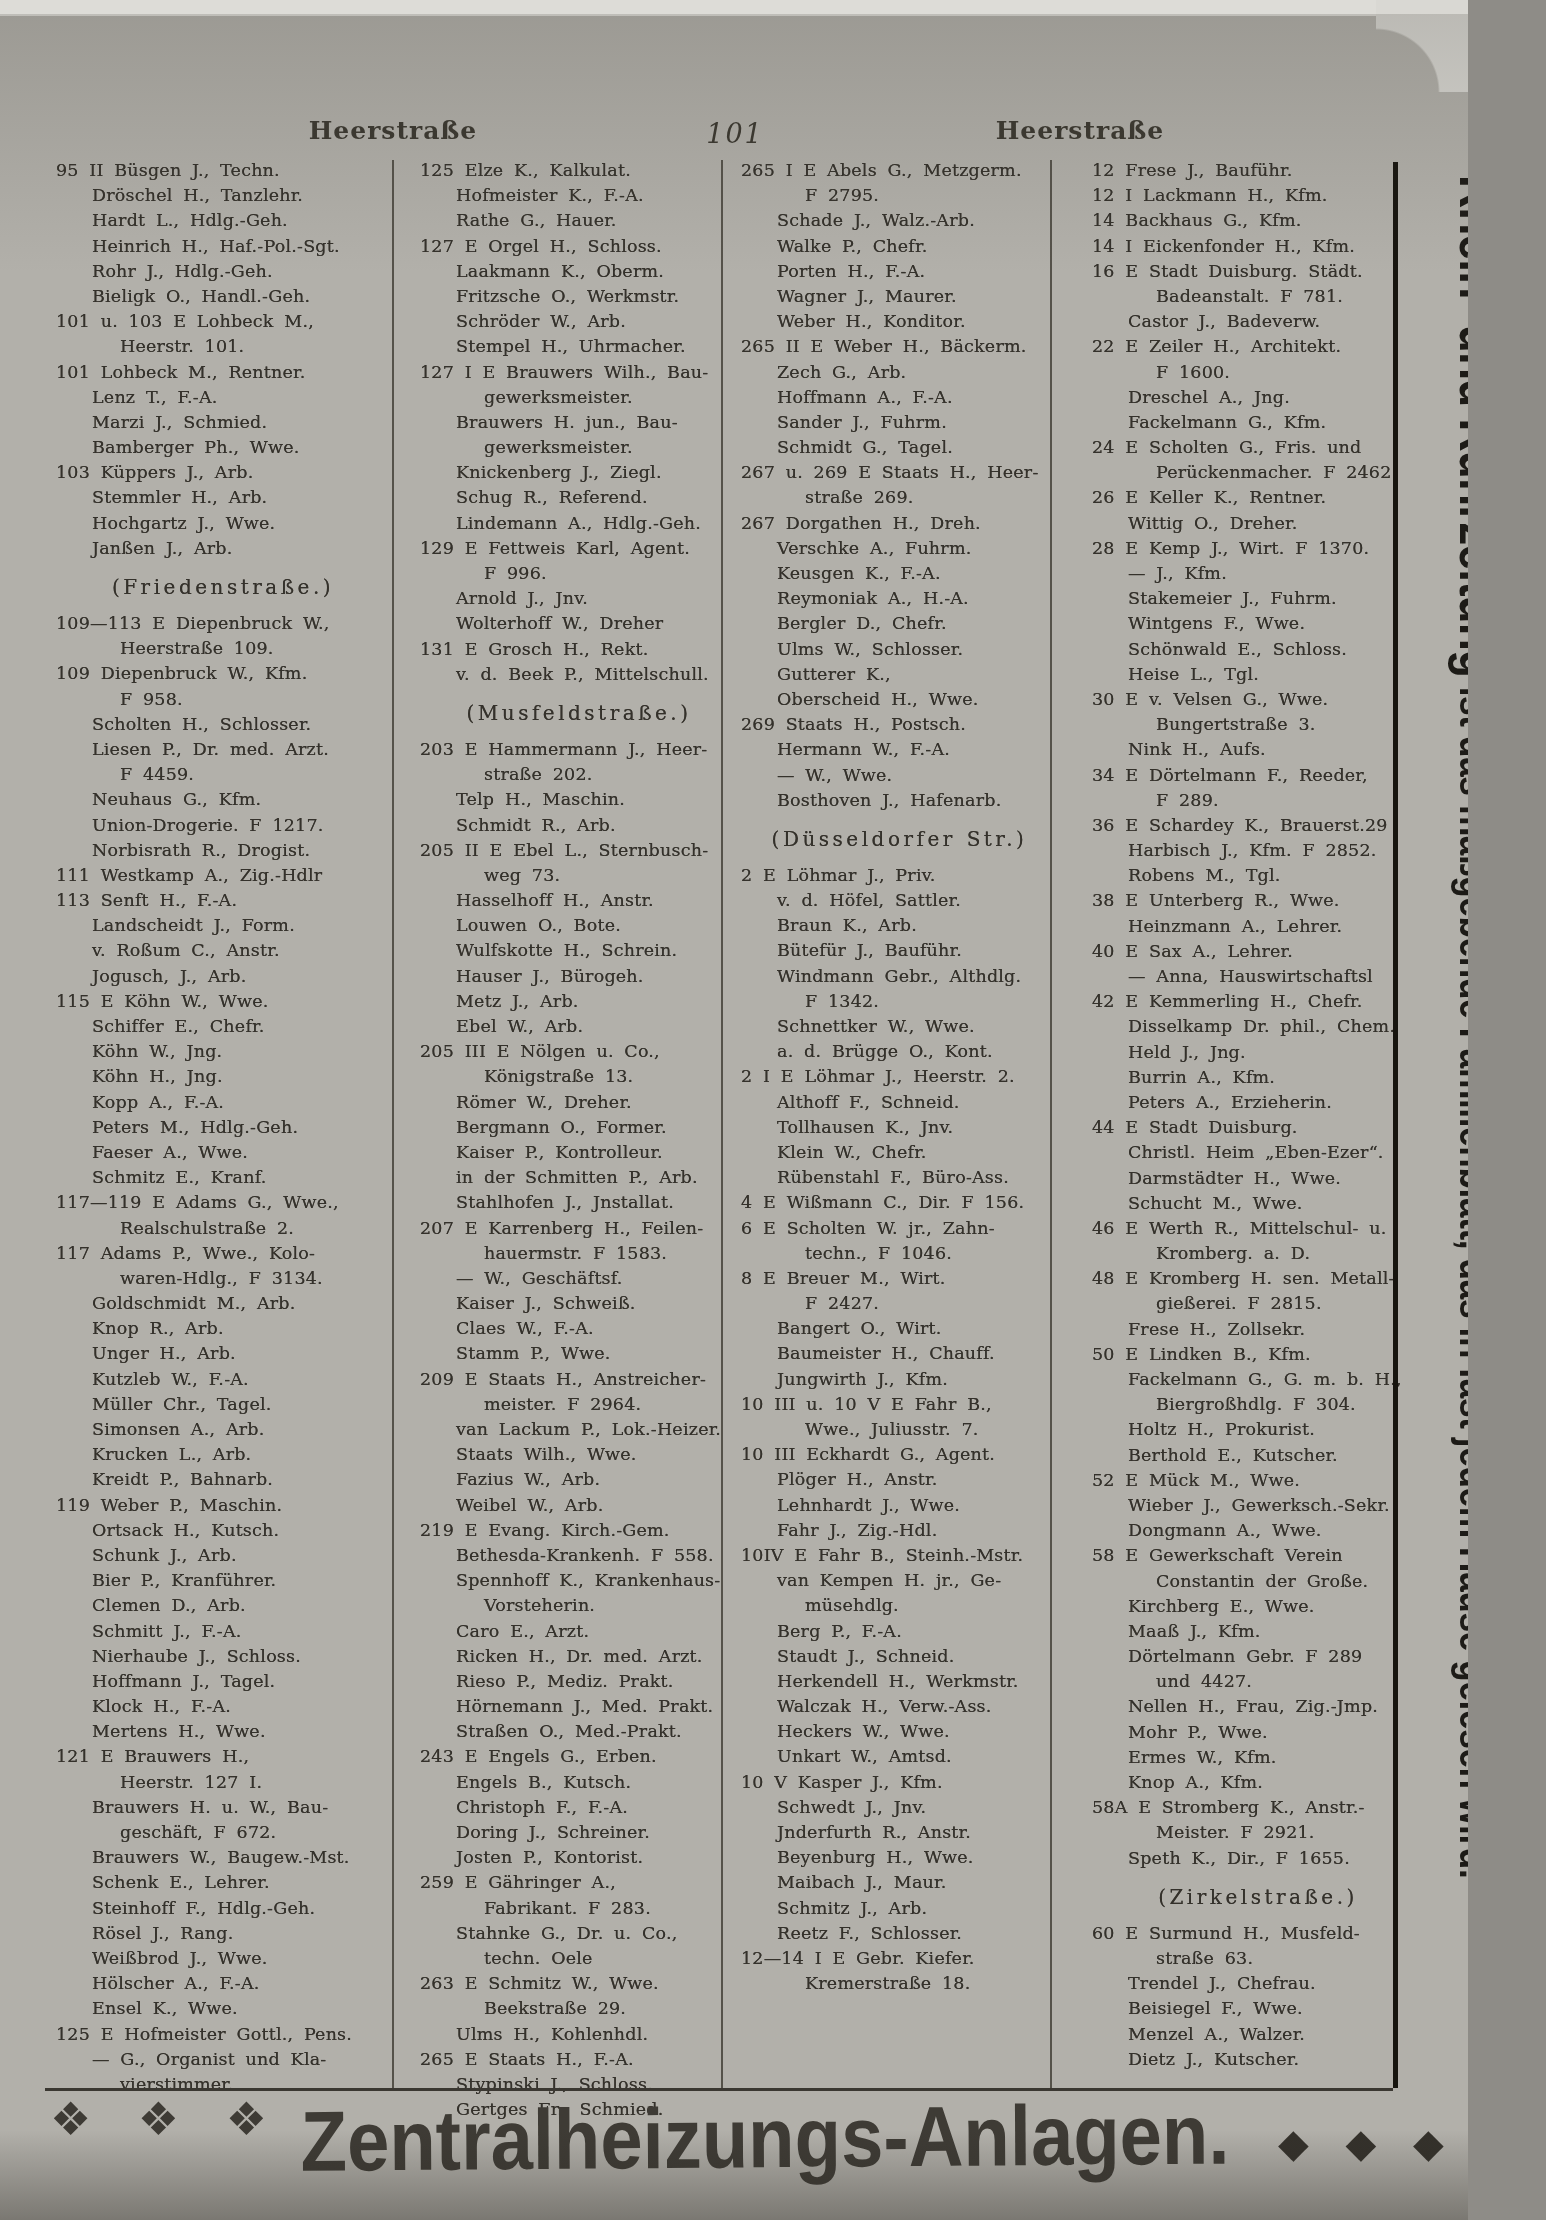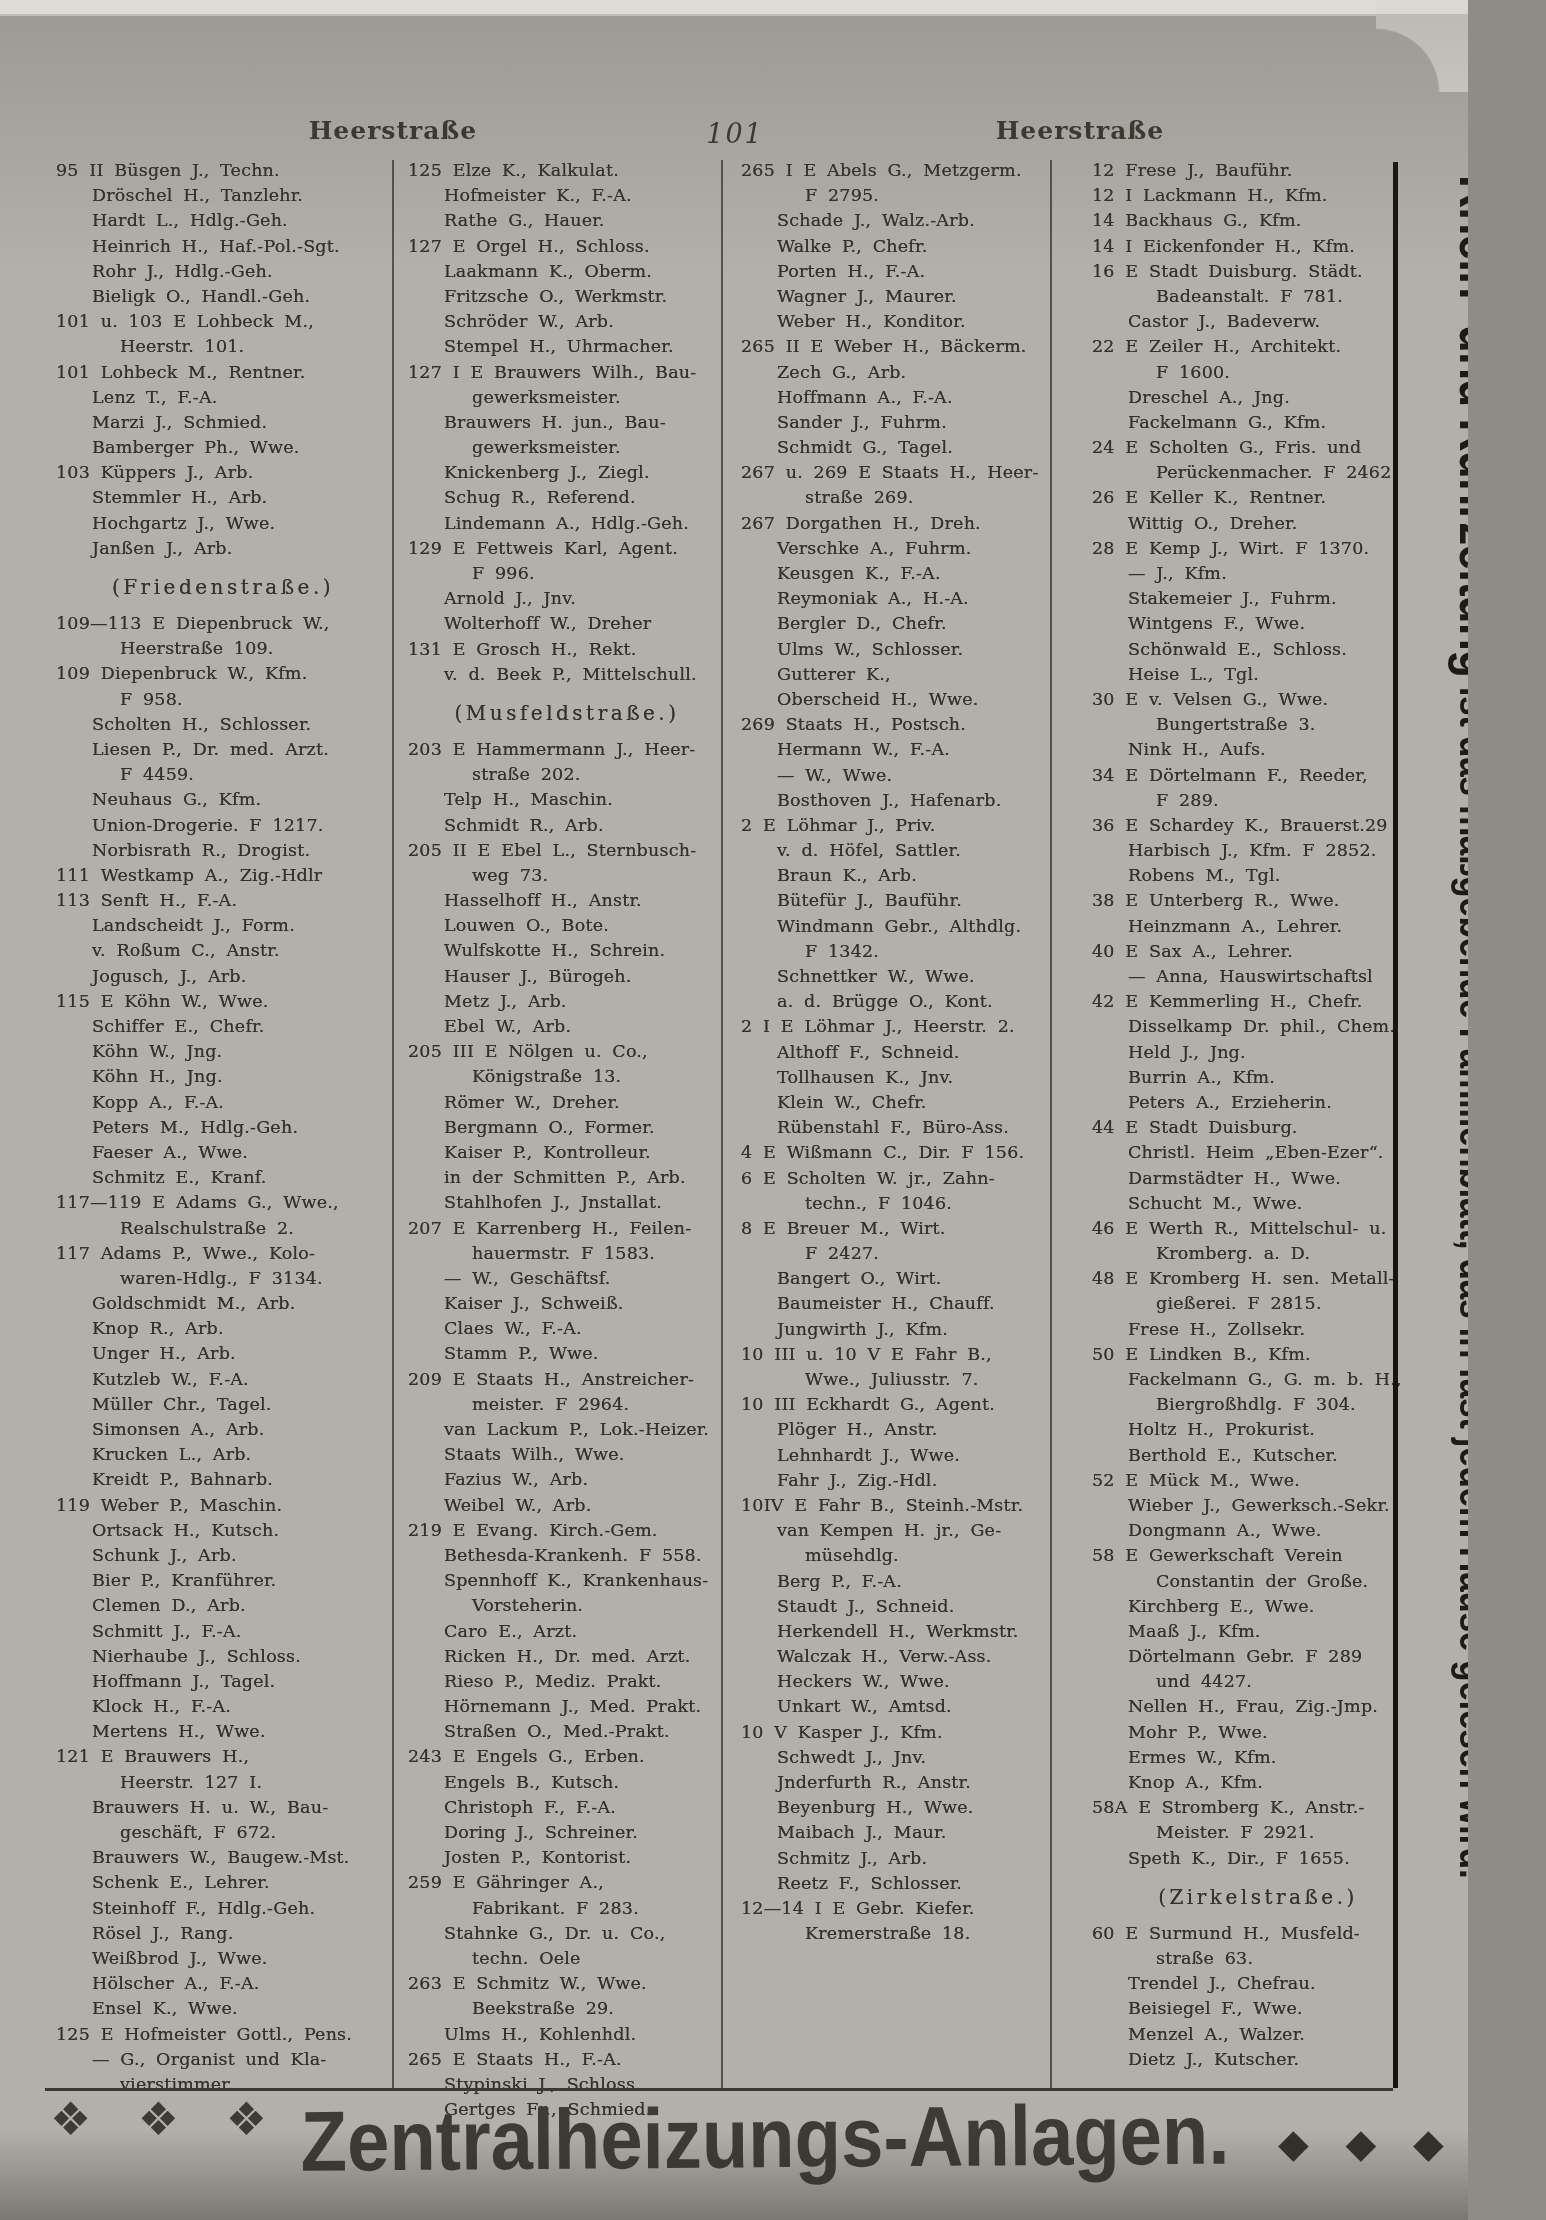--- a/index.html
+++ b/index.html
@@ -21,21 +21,21 @@
   .hdr{position:absolute;top:116px;font-size:25px;font-weight:600;color:#3a372f;
        text-align:center;letter-spacing:1px;}
   .hdr-left{left:243px;width:300px;}
   .hdr-right{left:930px;width:300px;}
   .pagenum{position:absolute;top:118px;left:685px;width:100px;text-align:center;
        font-style:italic;font-size:27px;color:#3a372f;letter-spacing:2px;}
 
   
   .col{position:absolute;top:158px;color:#34312b;}
   .col1{left:56px;width:334px;}
-  .col2{left:408px;width:318px;}
+  .col2{left:420px;width:318px;}
   .col3{left:730px;width:317px;margin-left:11px;}
   .col4{left:1092px;width:332px;}
   .ln{white-space:nowrap;font-size:17.5px;line-height:25.2px;height:25.2px;
       letter-spacing:0.2px;word-spacing:0.28em;text-shadow:0 0 0.5px rgba(52,49,43,0.8);}
   .i1{padding-left:36px;}
   .i2{padding-left:64px;}
   .street{height:50px;line-height:52px;text-align:center;letter-spacing:3.5px;
       font-size:20px;word-spacing:0.05em;}
 
   .vrule{position:absolute;top:160px;height:1928px;width:2px;background:#55524a;}
@@ -251,20 +251,21 @@
       <div class="ln i1">Keusgen K., F.-A.</div>
       <div class="ln i1">Reymoniak A., H.-A.</div>
       <div class="ln i1">Bergler D., Chefr.</div>
       <div class="ln i1">Ulms W., Schlosser.</div>
       <div class="ln i1">Gutterer K.,</div>
       <div class="ln i1">Oberscheid H., Wwe.</div>
       <div class="ln">269 Staats H., Postsch.</div>
       <div class="ln i1">Hermann W., F.-A.</div>
       <div class="ln i1">— W., Wwe.</div>
       <div class="ln i1">Bosthoven J., Hafenarb.</div>
+      <div class="ln street">(Düsseldorfer Str.)</div>
       <div class="ln">2 E Löhmar J., Priv.</div>
       <div class="ln i1">v. d. Höfel, Sattler.</div>
       <div class="ln i1">Braun K., Arb.</div>
       <div class="ln i1">Bütefür J., Bauführ.</div>
       <div class="ln i1">Windmann Gebr., Althdlg.</div>
       <div class="ln i2">F 1342.</div>
       <div class="ln i1">Schnettker W., Wwe.</div>
       <div class="ln i1">a. d. Brügge O., Kont.</div>
       <div class="ln">2 I E Löhmar J., Heerstr. 2.</div>
       <div class="ln i1">Althoff F., Schneid.</div>

